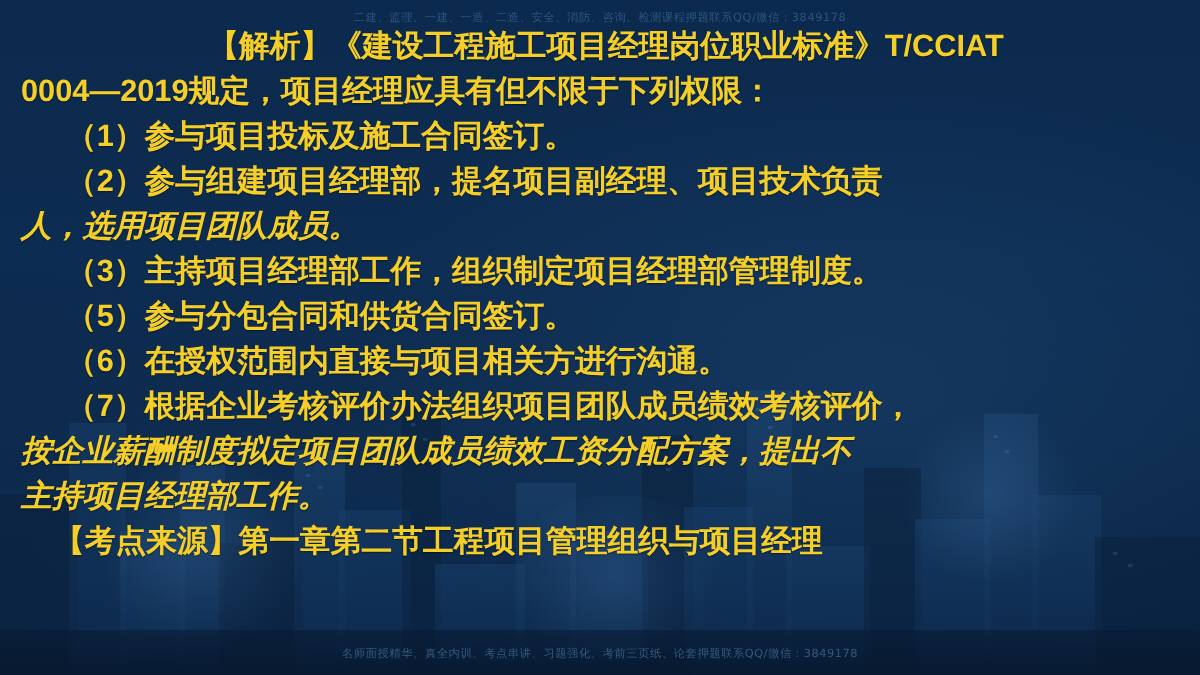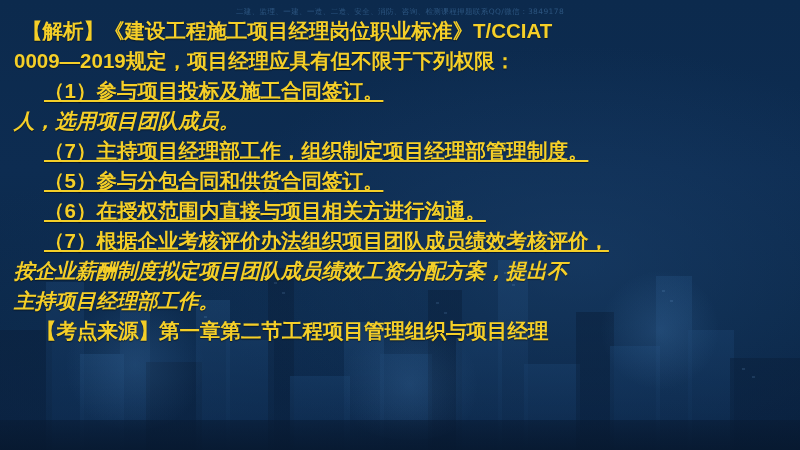--- a/index.html
+++ b/index.html
@@ -80,23 +80,23 @@
   .line {
     color: #f5cf28;
     font-size: 20.5px;
     line-height: 30px;
     font-weight: 700;
     white-space: nowrap;
     text-shadow: 0 1px 1px rgba(0,0,0,0.45);
     font-family: "Liberation Sans", "DejaVu Sans", sans-serif;
   }
   .line.heading { font-size: 20px; padding-left: 10px; }
-  .line.para { padding-left: 8px; }
+  .line.para { padding-left: 8px; text-align: center; }
   .line.cont { padding-left: 0px; }
-  .line.item { padding-left: 30px; text-decoration: underline; }
+  .line.item { padding-left: 30px; }
   .line.item-cont { padding-left: 0px; font-style: italic; }
   .line.src { padding-left: 22px; }
 </style>
 </head>
 <body>
 
 <div id="slide">
 
   <div class="skyline">
     <div class="bld dark" style="left:0px;   width:52px;  height:120px;"></div>
@@ -141,35 +141,37 @@
   </div>
 
   <div class="bottom-band"></div>
 
   <div class="banner top">二建、监理、一建、一造、二造、安全、消防、咨询、检测课程押题联系QQ/微信：3849178</div>
 
   <div class="content">
 
 
     <div class="line para">【解析】《建设工程施工项目经理岗位职业标准》T/CCIAT</div>
-    <div class="line cont">0009—2019规定，项目经理应具有但不限于下列权限：</div>
+    <div class="line cont">0004—2019规定，项目经理应具有但不限于下列权限：</div>
 
     <div class="line item">（1）参与项目投标及施工合同签订。</div>
 
+    <div class="line item">（2）参与组建项目经理部，提名项目副经理、项目技术负责</div>
     <div class="line item-cont">人，选用项目团队成员。</div>
 
-    <div class="line item">（7）主持项目经理部工作，组织制定项目经理部管理制度。</div>
+    <div class="line item">（3）主持项目经理部工作，组织制定项目经理部管理制度。</div>
 
 
     <div class="line item">（5）参与分包合同和供货合同签订。</div>
 
     <div class="line item">（6）在授权范围内直接与项目相关方进行沟通。</div>
 
     <div class="line item">（7）根据企业考核评价办法组织项目团队成员绩效考核评价，</div>
     <div class="line item-cont">按企业薪酬制度拟定项目团队成员绩效工资分配方案，提出不</div>
     <div class="line item-cont">主持项目经理部工作。</div>
 
     <div class="line src">【考点来源】第一章第二节工程项目管理组织与项目经理</div>
 
   </div>
 
+  <div class="banner bottom">名师面授精华、真全内训、考点串讲、习题强化、考前三页纸、论套押题联系QQ/微信：3849178</div>
 
 </div>
 
 </body></html>

